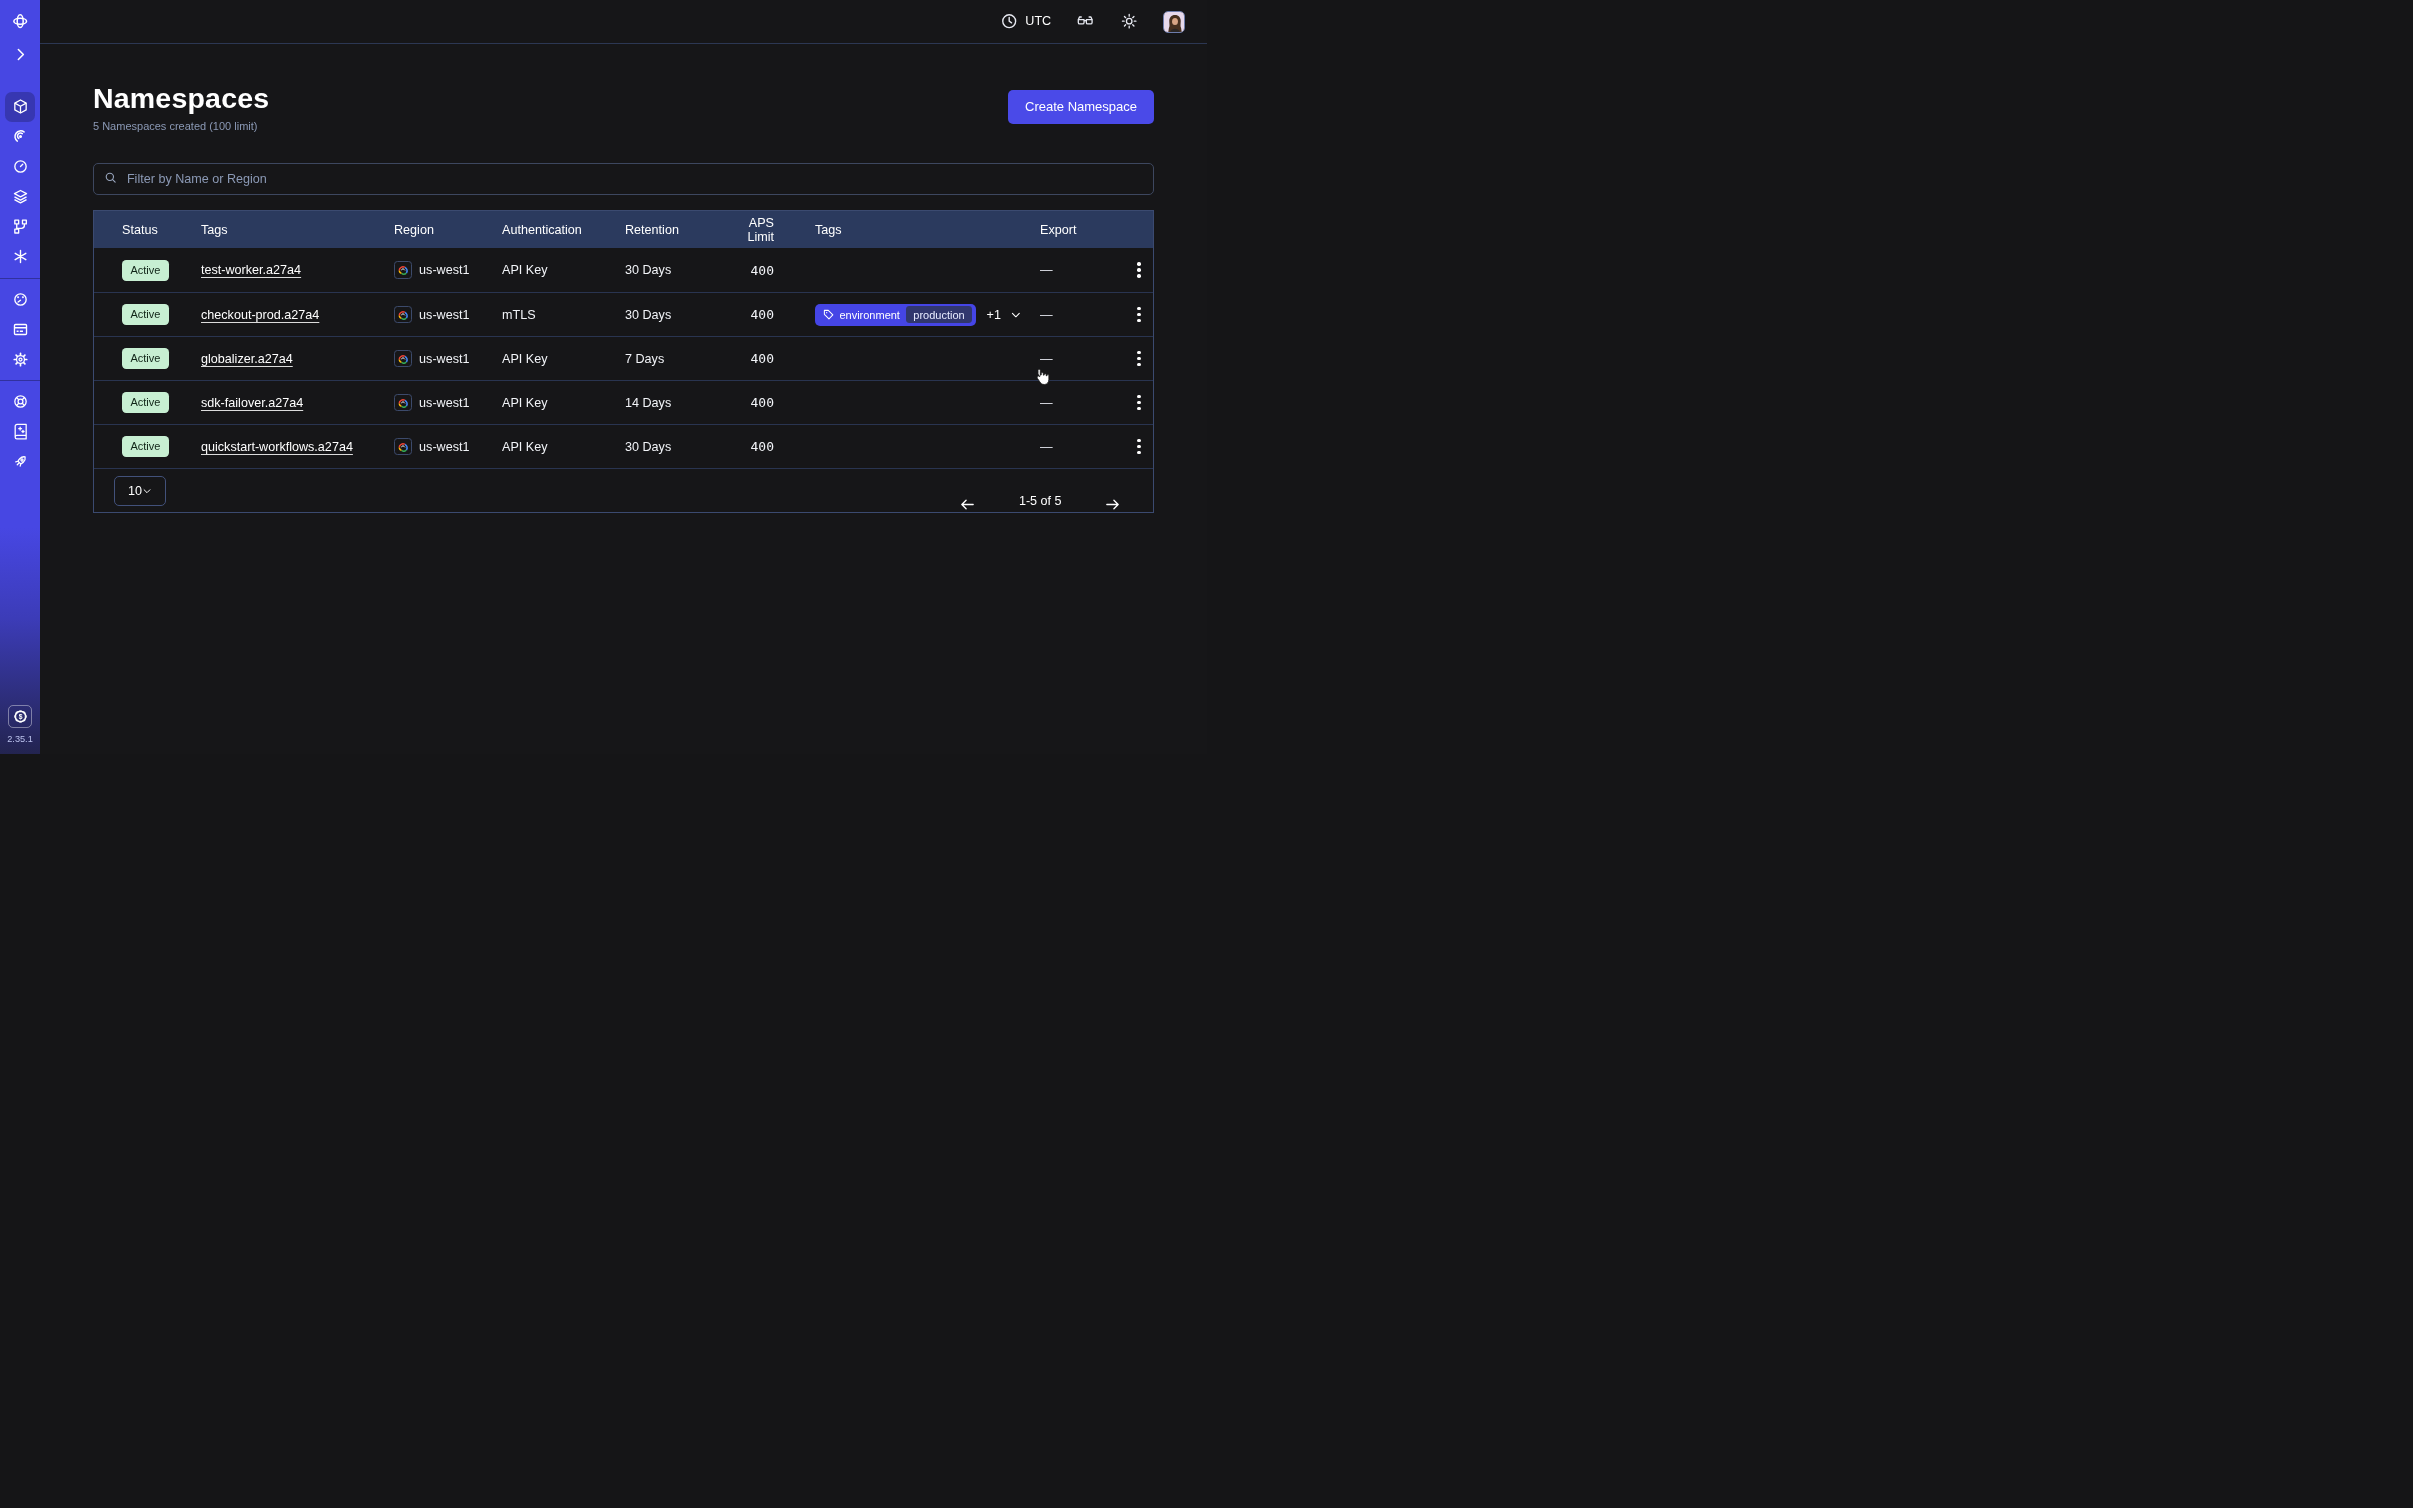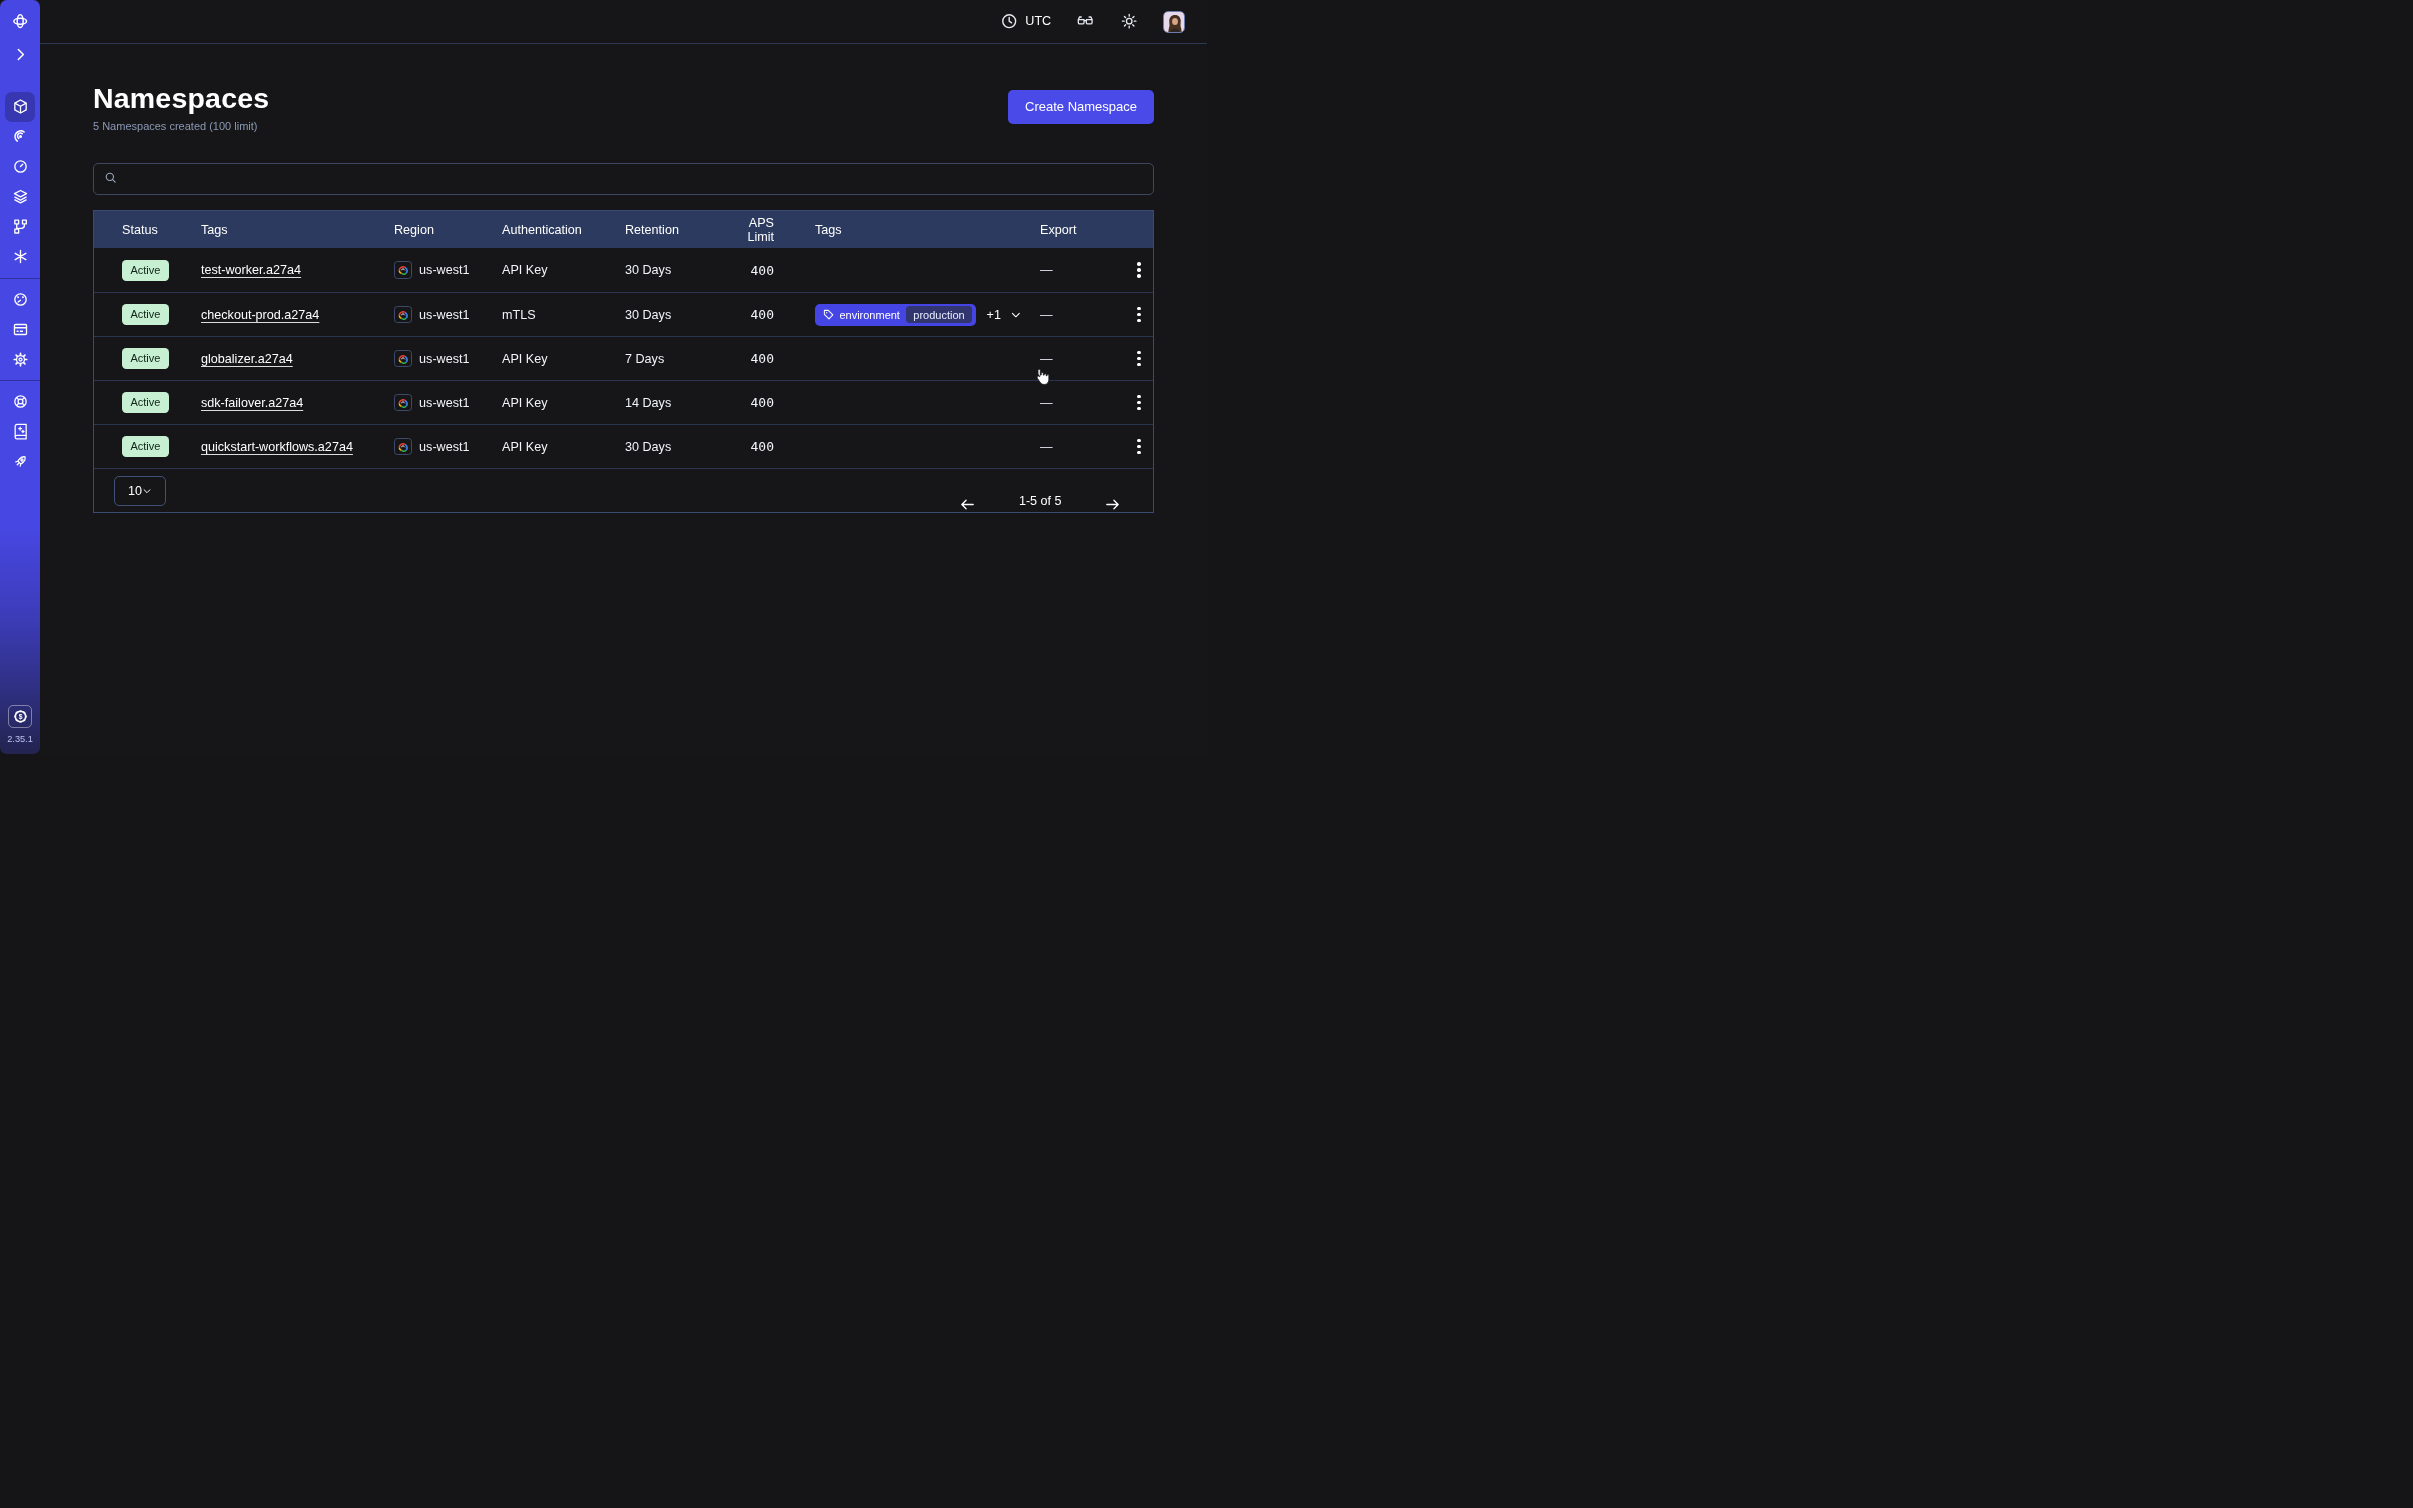--- a/index.html
+++ b/index.html
@@ -4,21 +4,21 @@
 <style>
   * { box-sizing: border-box; }
   html,body { margin:0; padding:0; background:#151517; }
   body { width:1207px; height:754px; font-family:"Liberation Sans", sans-serif; color:#f2f4f8; overflow:hidden; }
   #app { position:relative; width:1207px; height:754px; background:#161618; }
 
   
   .sidebar {
     position:absolute; left:0; top:0; width:40px; height:754px; z-index:20;
     background:linear-gradient(180deg,#4747e3 0%,#4747e3 70%,#3c3cb8 82%,#232450 100%);
-    display:flex; flex-direction:column; align-items:center;border-radius:7px;
+    display:flex; flex-direction:column; align-items:center;
   }
   .side-btn { width:30px; height:30px; display:grid; place-items:center; border-radius:6.7px; color:#fff; flex:0 0 auto; cursor:pointer; }
   .side-btn svg { width:17px; height:17px; display:block; }
   .side-btn.logo svg { width:18.4px; height:18.4px; }
   .side-btn.active { background:rgba(0,0,0,0.22); }
   .side-divider { width:40px; height:0.8px; background:rgba(0,0,0,0.3); margin:5.9px 0; flex:0 0 auto; }
   .side-spacer { flex:1 1 auto; }
   .money-btn { width:23.5px; height:23.5px; border:0.8px solid rgba(255,255,255,0.4); border-radius:5px; display:grid; place-items:center; color:#fff; margin-bottom:5.9px; cursor:pointer; }
   .money-btn svg { width:17px; height:17px; }
   .version { font-size:9.2px; color:#bcc3ee; margin-bottom:10px; }
@@ -253,20 +253,21 @@
         <button class="primary-btn">Create Namespace</button>
       </div>
 
       <div class="searchbar">
         <span>
           <svg viewBox="0 0 24 24" fill="none" stroke="#9aa7bf" stroke-width="2" stroke-linecap="round">
               <circle cx="10.5" cy="10.5" r="6.5"></circle>
               <path d="M15.5 15.5L20 20"></path>
             </svg>
         </span>
+        <input type="text" placeholder="Filter by Name or Region" style="">
       </div>
 
       <div class="table">
         <div class="tgrid thead">
           <div>Status</div>
           <div>Tags</div>
           <div>Region</div>
           <div>Authentication</div>
           <div>Retention</div>
           <div class="col-aps">APS Limit</div>

